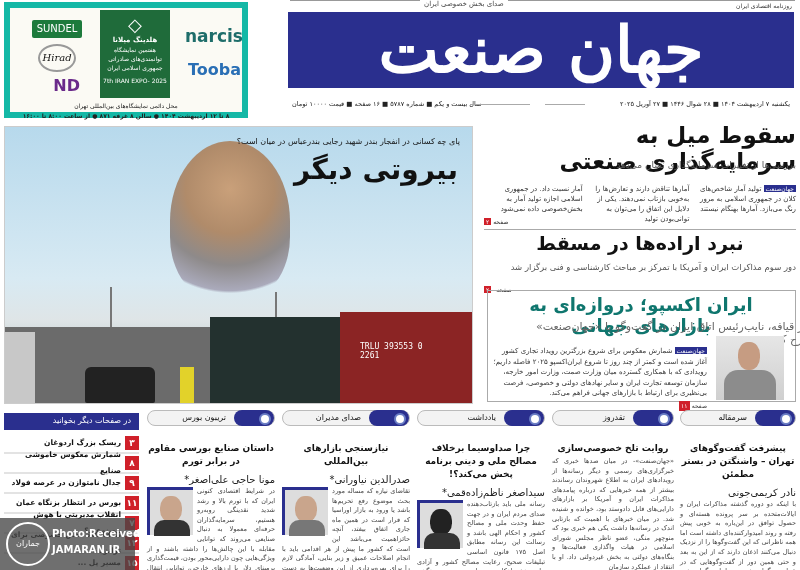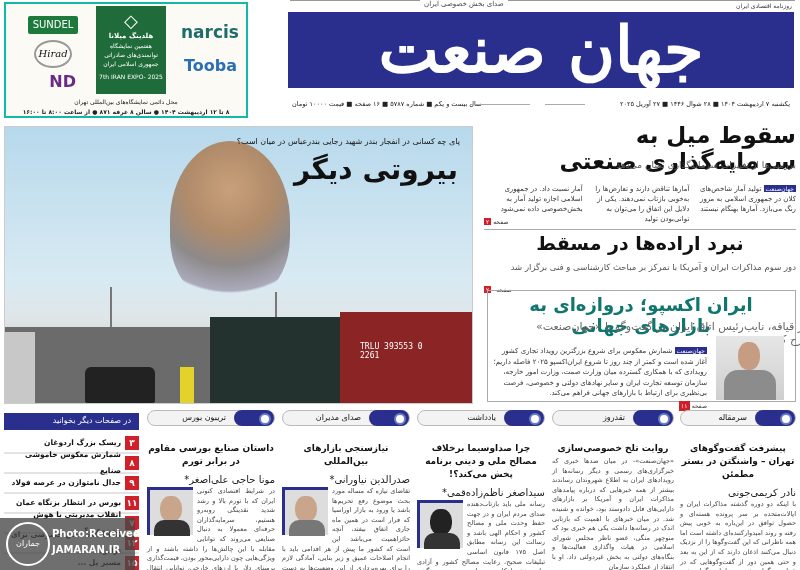--- a/index.html
+++ b/index.html
@@ -1,19 +1,19 @@
 <!DOCTYPE html>
 <html><head>
 <meta charset="utf-8">
 <style>
 *{box-sizing:border-box;margin:0;padding:0}
 body{width:800px;height:570px;background:#fff;font-family:"DejaVu Sans",sans-serif;position:relative;overflow:hidden;color:#222}
 .abs{position:absolute}
 
-#ad{left:4px;top:2px;width:244px;height:116px;border:2px solid #14b8a6;background:#fbfaf4}
+#ad{left:4px;top:2px;width:244px;height:116px;border:6px solid #14b8a6;background:#fbfaf4}
 #sundel{top:12px;left:22px;width:50px;height:18px;background:#1d7a3c;color:#fff;font-size:10px;text-align:center;line-height:18px;border-radius:2px}
 #hirad{top:36px;left:28px;width:38px;height:28px;border:2px solid #999;border-radius:50%;font-size:10px;font-style:italic;text-align:center;line-height:24px;color:#111;font-family:"DejaVu Serif",serif}
 #nd{top:68px;left:26px;width:44px;height:18px;color:#6a2a8a;font-size:16px;font-weight:bold;text-align:right}
 #expo{left:90px;top:2px;width:70px;height:88px;background:#1f6b3a;color:#fff;font-size:6px;text-align:center;padding-top:4px;line-height:9px}
 #expo .dia{font-size:18px;line-height:22px}
 #narcis{left:175px;top:18px;font-size:17px;font-weight:bold;color:#1e6d6a}
 #tooba{left:178px;top:52px;font-size:16px;font-weight:bold;color:#2a6fb5}
 #ad .foot1{left:0;right:0;top:94px;font-size:6px;text-align:center;direction:rtl}
 #ad .foot2{left:0;right:0;top:104px;font-size:6px;text-align:center;direction:rtl;font-weight:bold}
 

